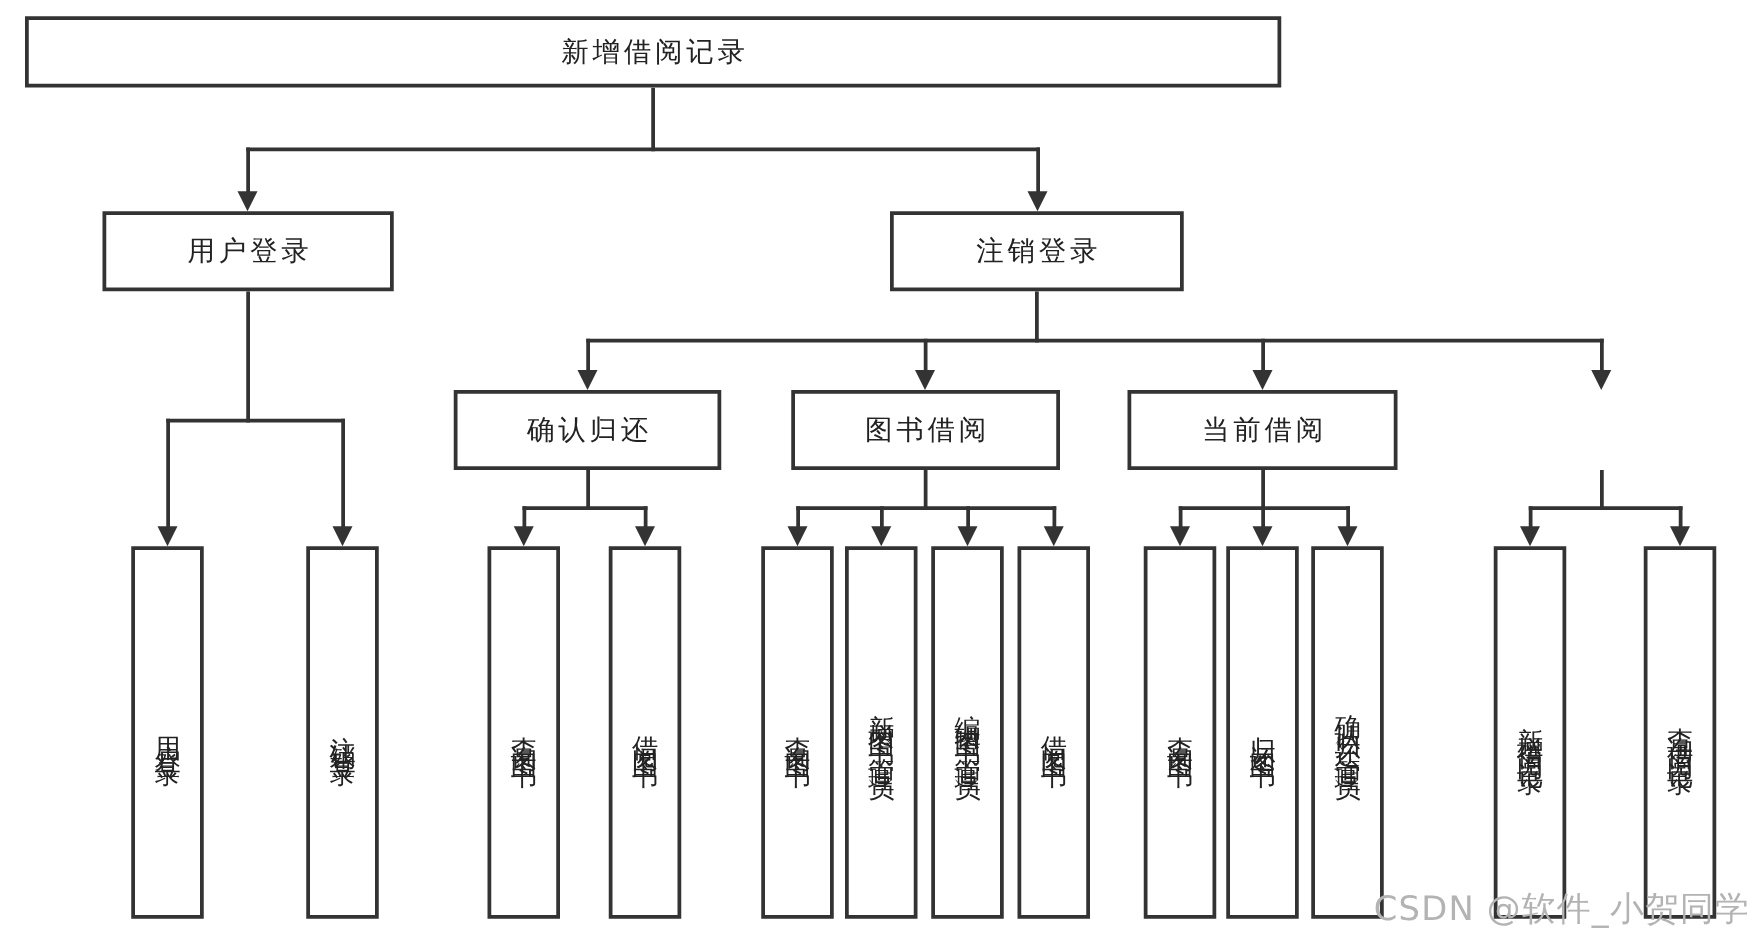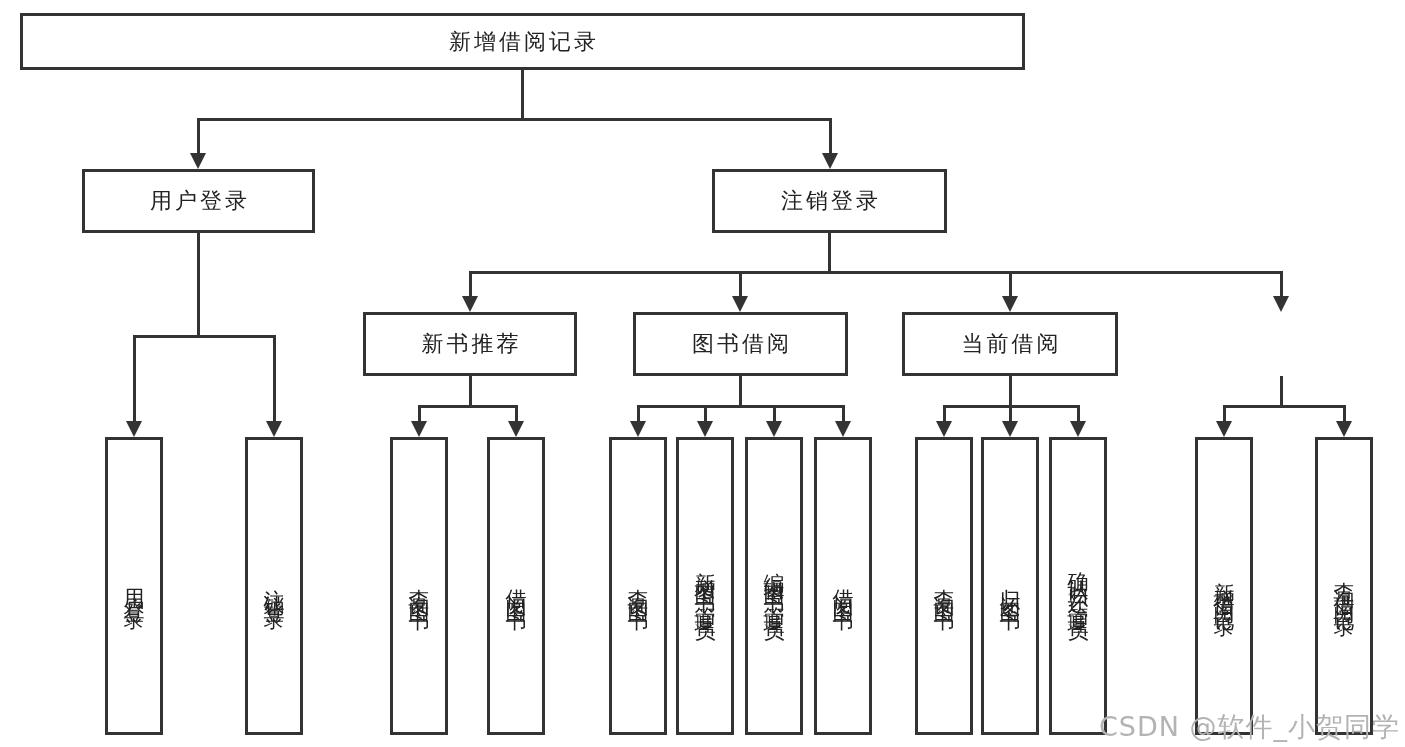--- a/index.html
+++ b/index.html
@@ -129,21 +129,21 @@
   </div>
 
   <div class="node" style="left:82px;top:169px;width:233px;height:64px">
     <span>用户登录</span>
   </div>
   <div class="node" style="left:712px;top:169px;width:235px;height:64px">
     <span>注销登录</span>
   </div>
 
   <div class="node" style="left:363px;top:312px;width:214px;height:64px">
-    <span>新书推荐</span>
+    <span>确认归还</span>
   </div>
   <div class="node" style="left:902px;top:312px;width:216px;height:64px">
     <span>当前借阅</span>
   </div>
   <div class="node" style="left:633px;top:312px;width:215px;height:64px">
     <span>图书借阅</span>
   </div>
 
   <div class="node leaf" style="left:105px;top:437px;width:58px;height:298px">
     <span>用户登录</span>

